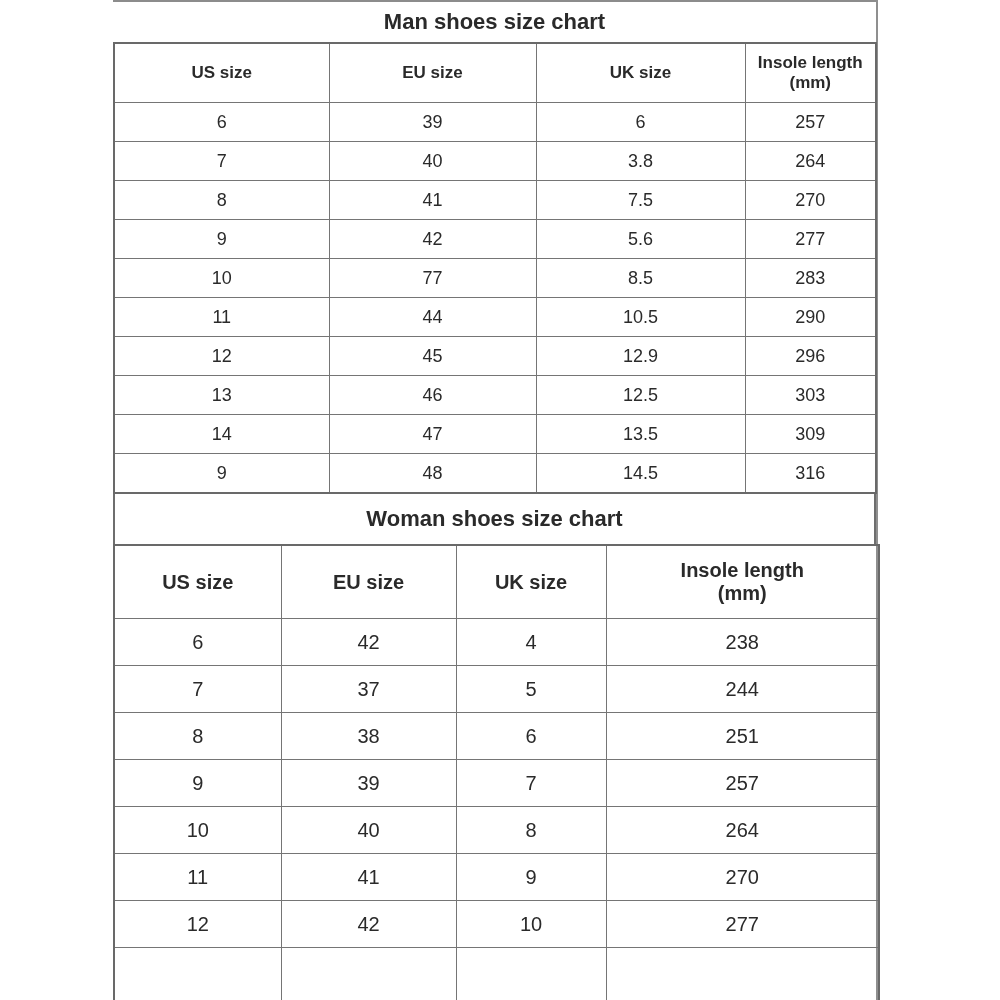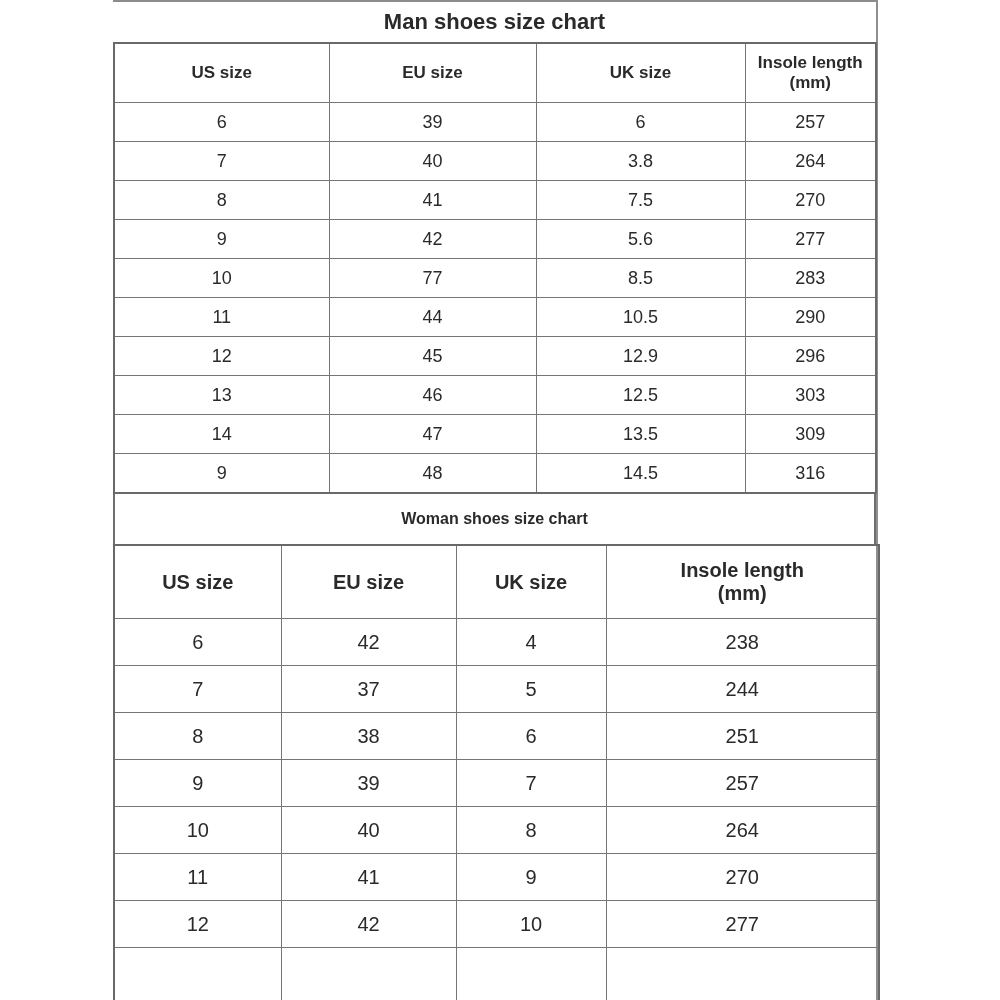--- a/index.html
+++ b/index.html
@@ -31,21 +31,21 @@
   }
   .title-band.men {
     height: 42px;
     border-top: 2px solid #8c8c8c;
     font-size: 22px;
   }
   .title-band.women {
     height: 50px;
     border-left: 2px solid #6e6e6e;
     border-right: 2px solid #6e6e6e;
-    font-size: 16px;
+    font-size: 22px;
   }
   table {
     border-collapse: collapse;
     table-layout: fixed;
     padding-left: 42px;
   }
   table.men-table { width: 762px; }
   table.women-table { width: 765px; }
   th, td {
     border: 1.5px solid #757575;

